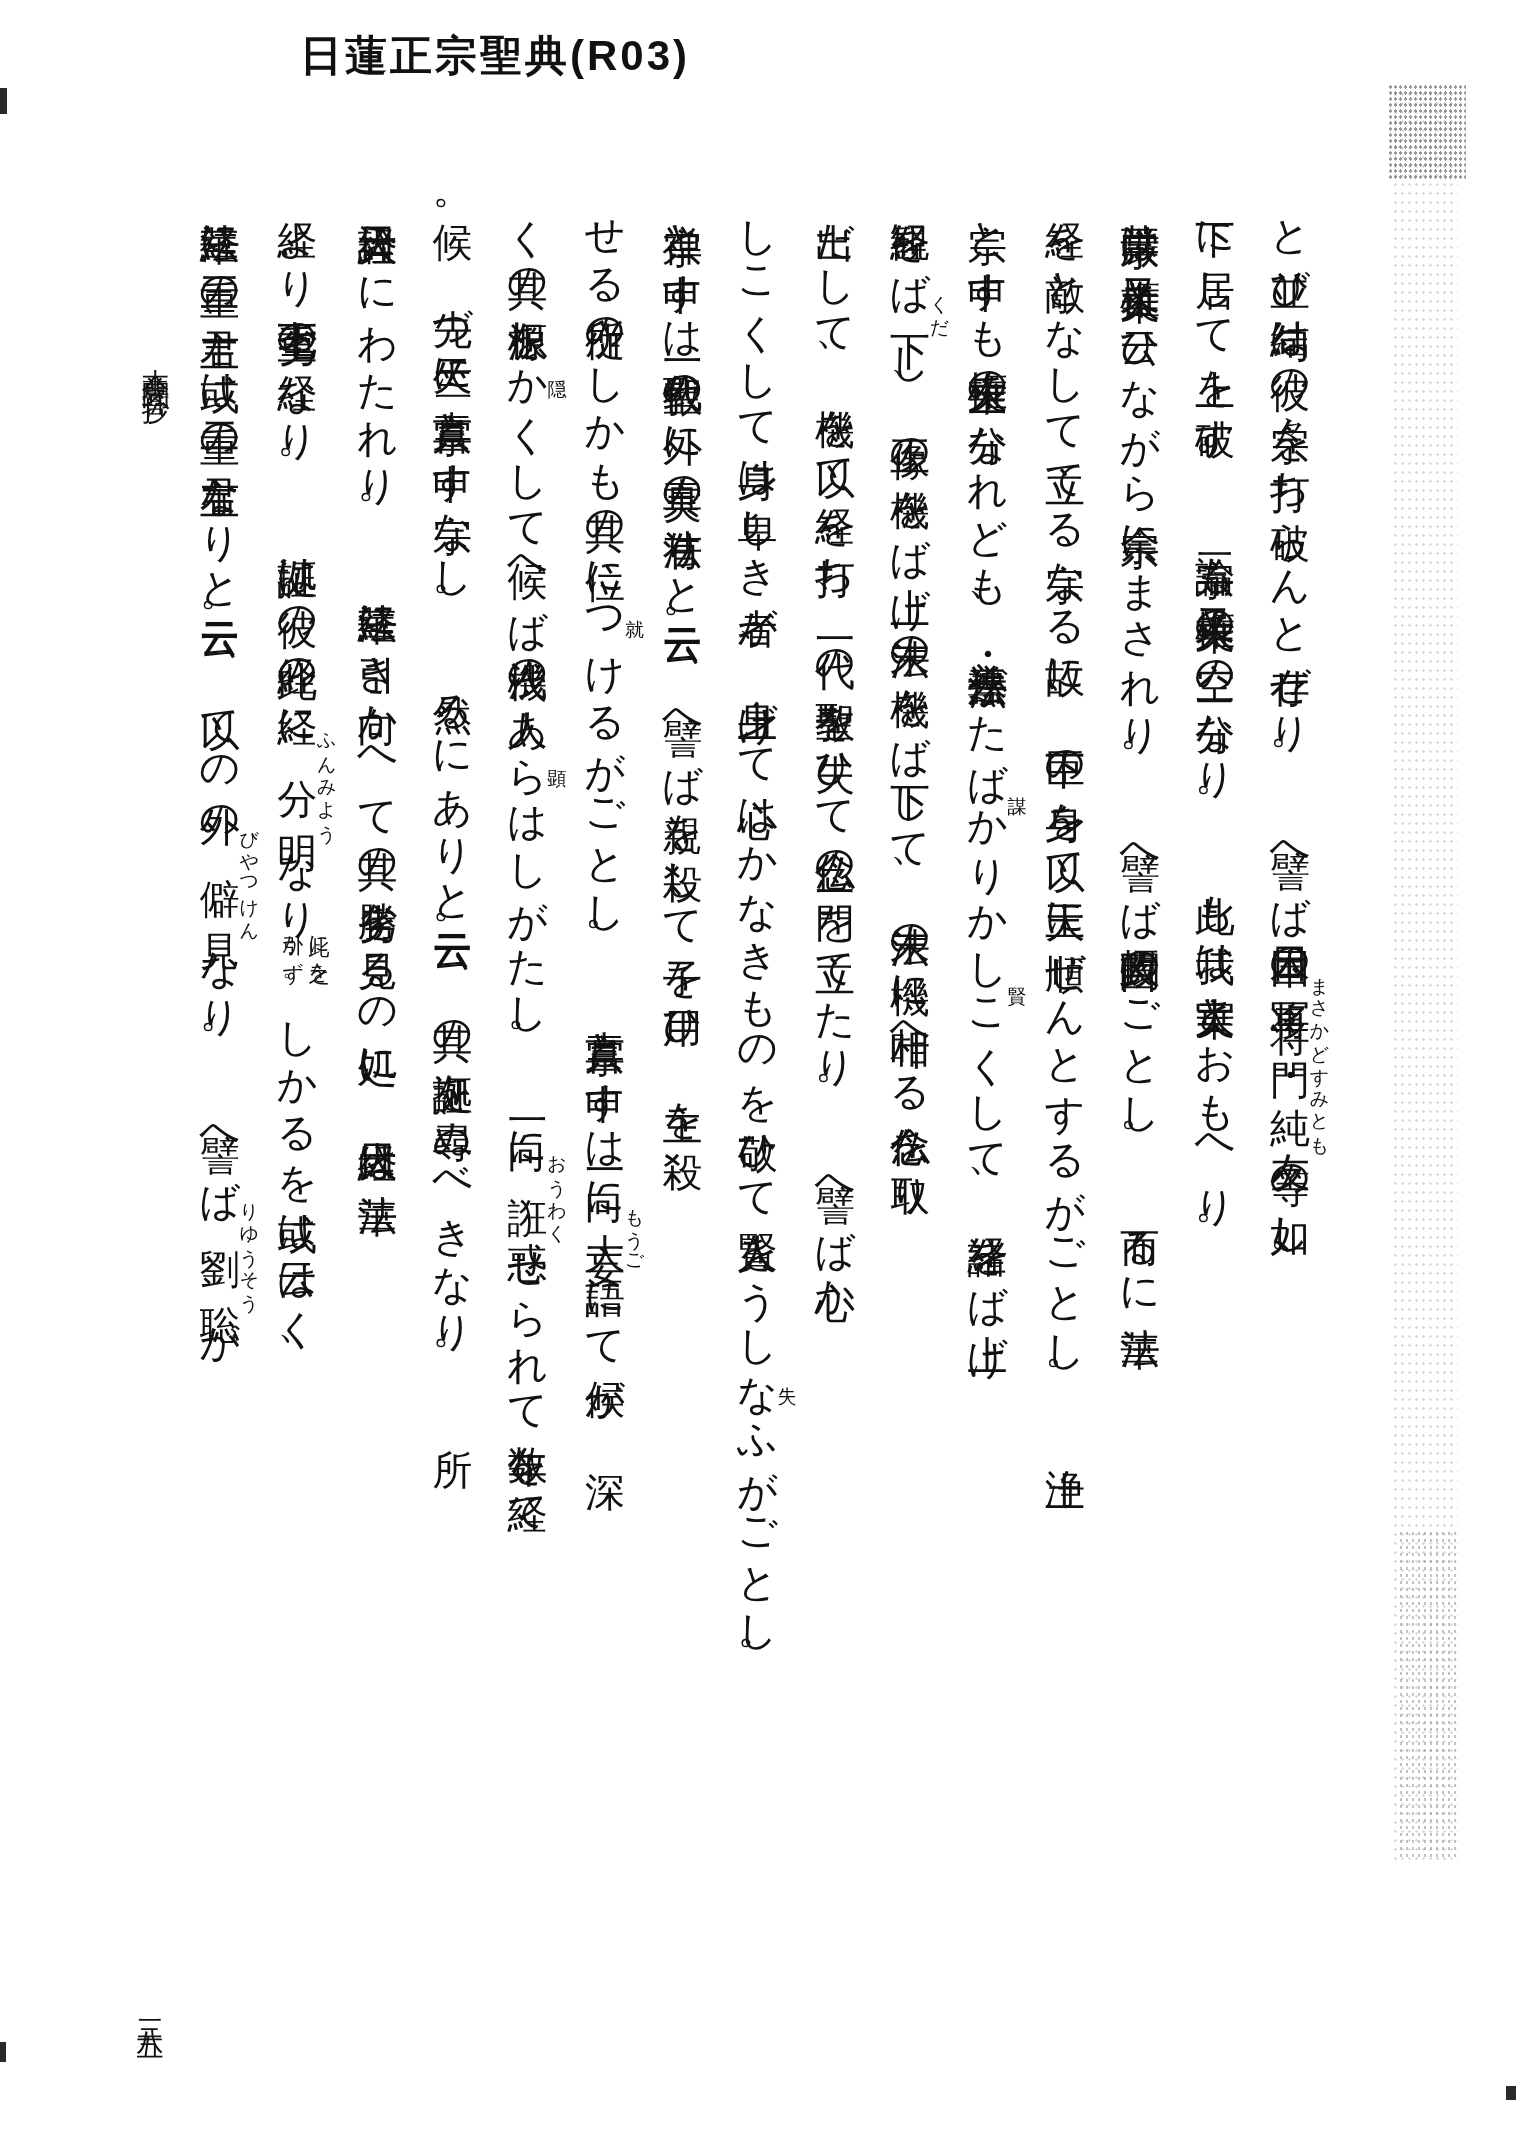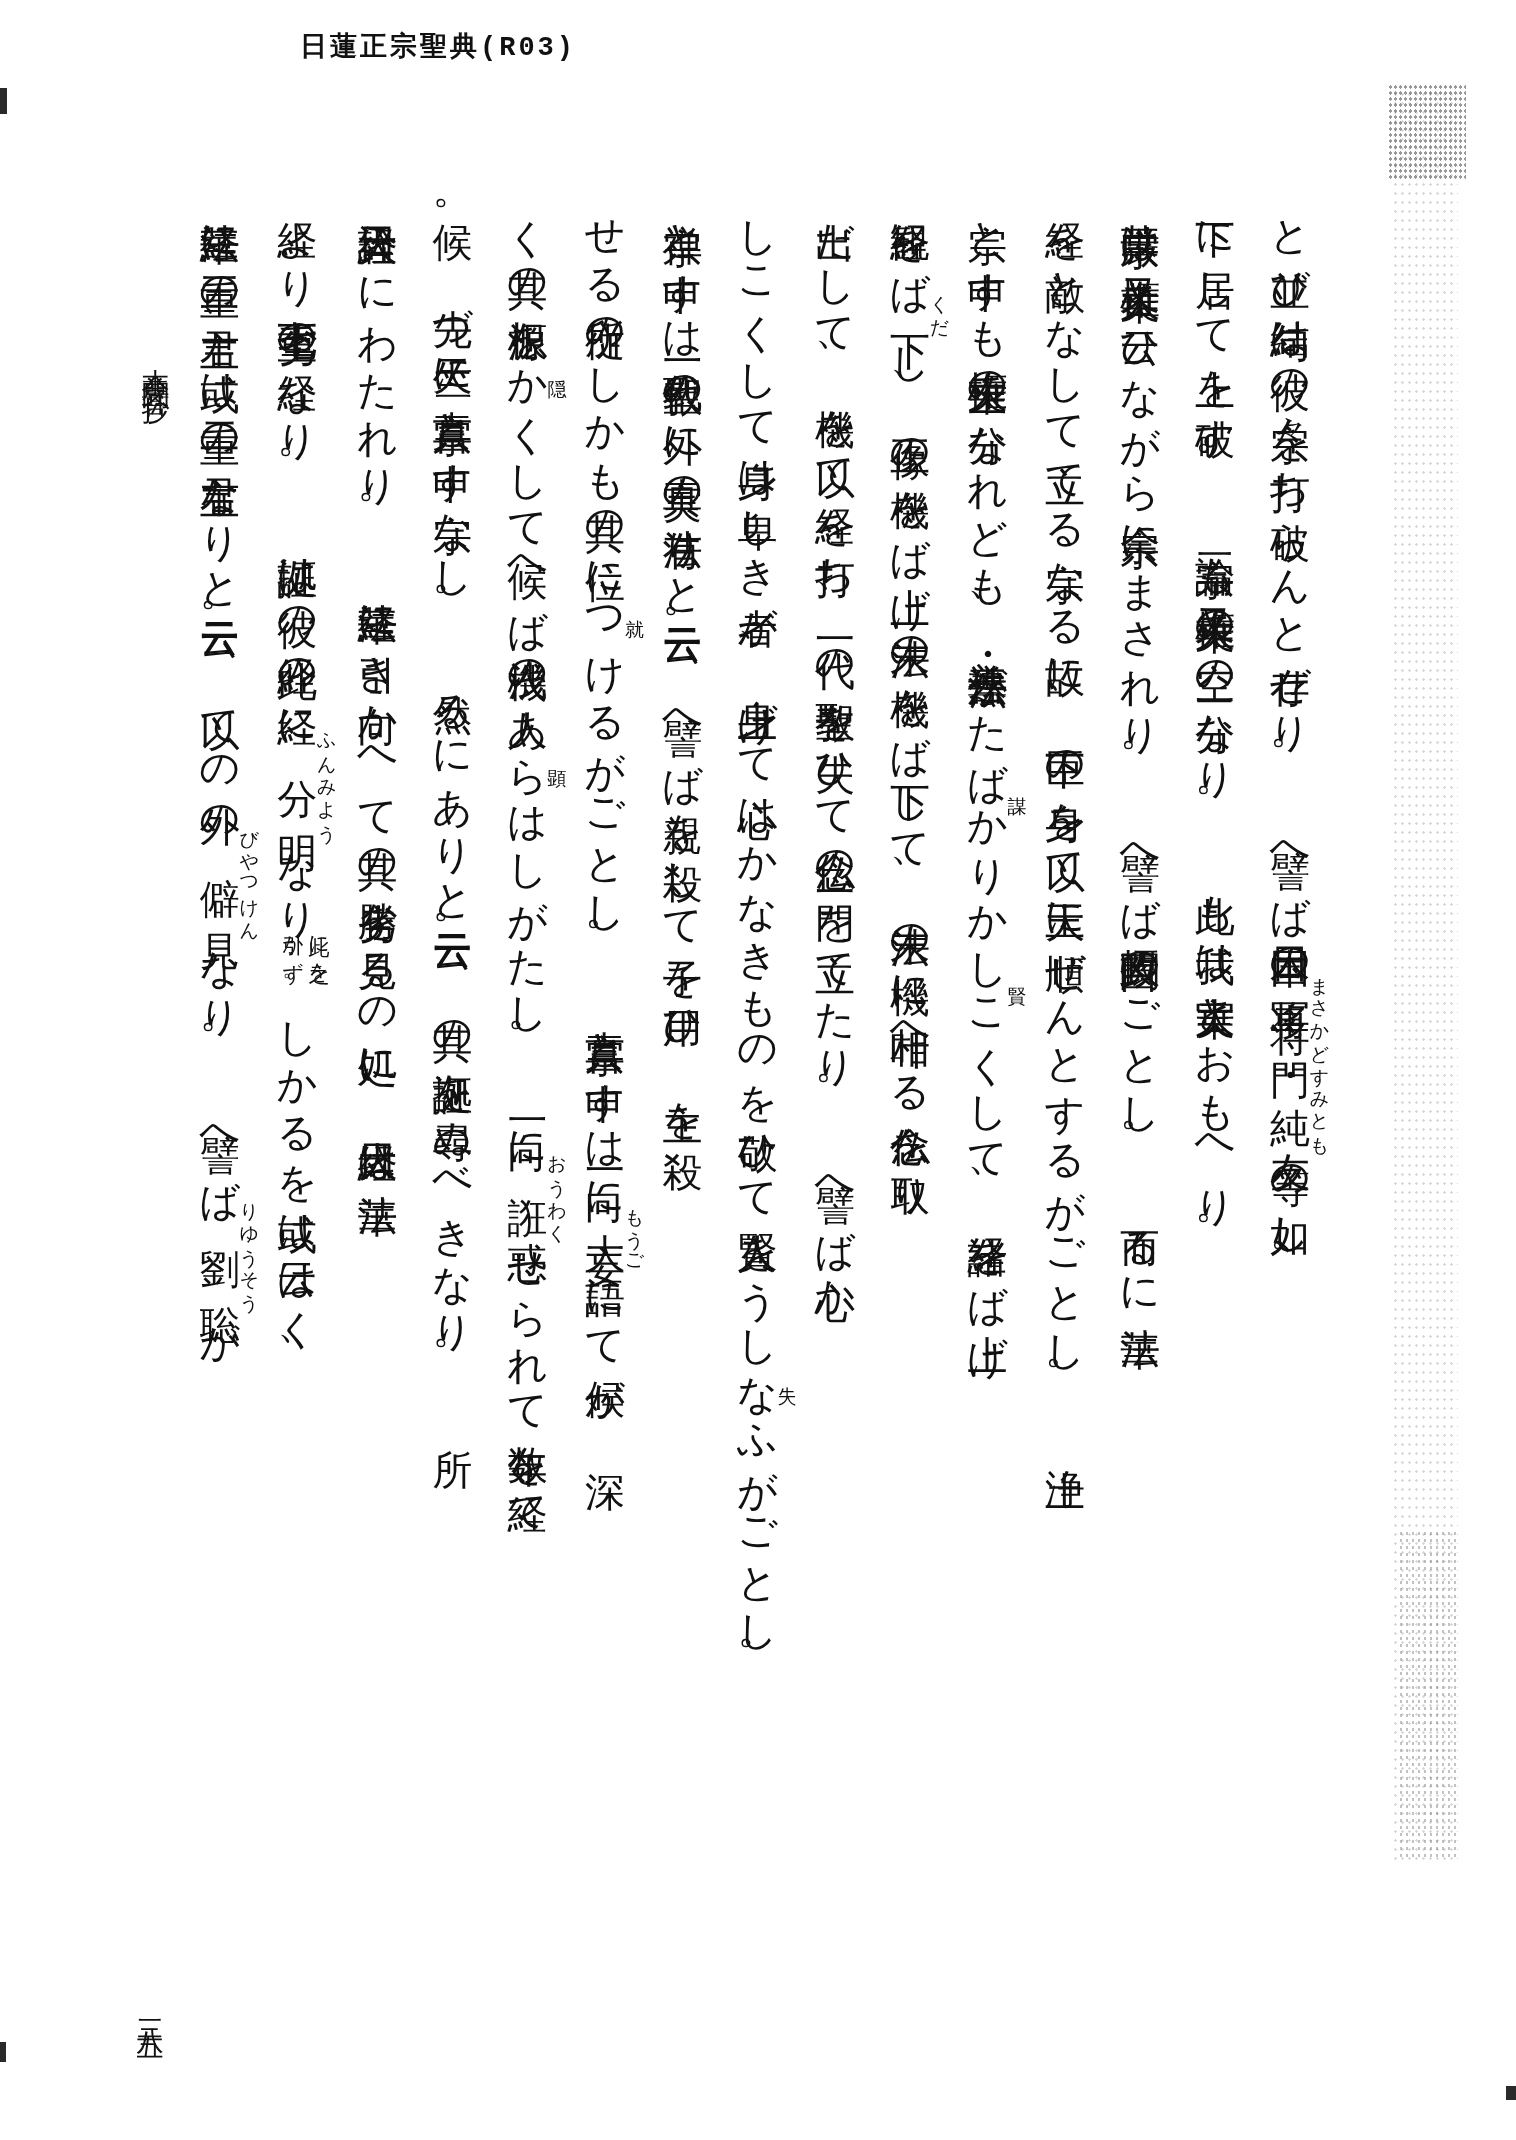--- a/index.html
+++ b/index.html
@@ -6,22 +6,22 @@
   .page{
     position:relative;
     width:1516px;height:2140px;
     background:#ffffff;
     overflow:hidden;
     font-family:"Liberation Serif","DejaVu Serif",serif;
     color:#111111;
   }
   .header{
     position:absolute;left:300px;top:28px;
-    font-family:Liberation Mono, monospace;
-    font-weight:600;font-size:27px;letter-spacing:3px;
+    font-family:Liberation Sans, sans-serif;
+    font-weight:600;font-size:42px;letter-spacing:3px;
     white-space:nowrap;
   }
   .side-label{
     position:absolute;left:136px;top:346px;
     writing-mode:vertical-rl;text-orientation:mixed;
     font-size:28px;letter-spacing:7px;
   }
   .page-number{
     position:absolute;left:132px;top:1998px;
     writing-mode:vertical-rl;text-orientation:mixed;

